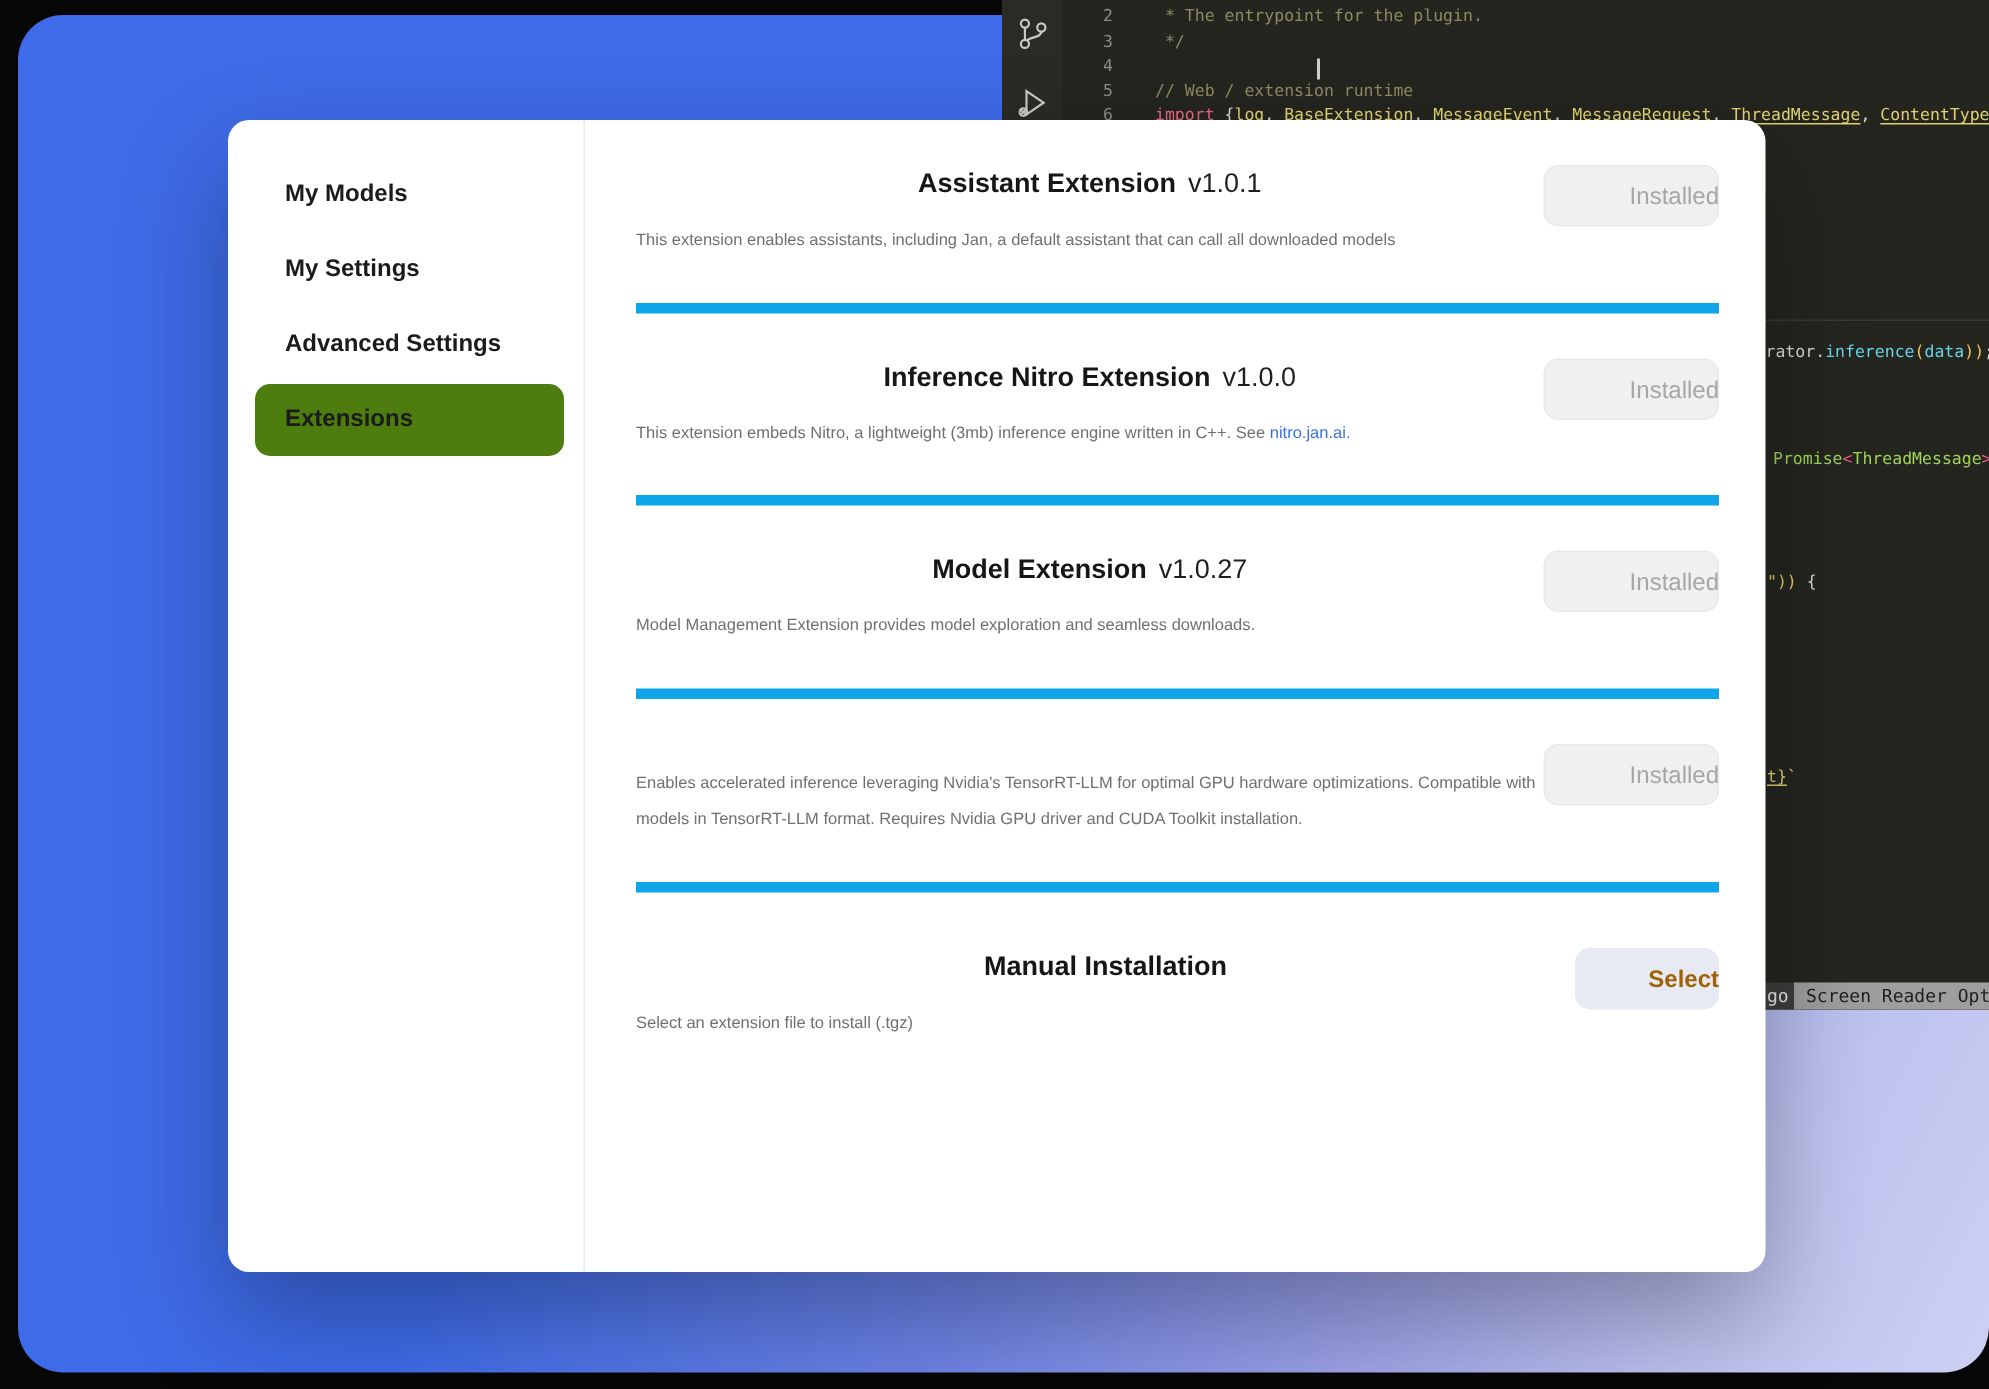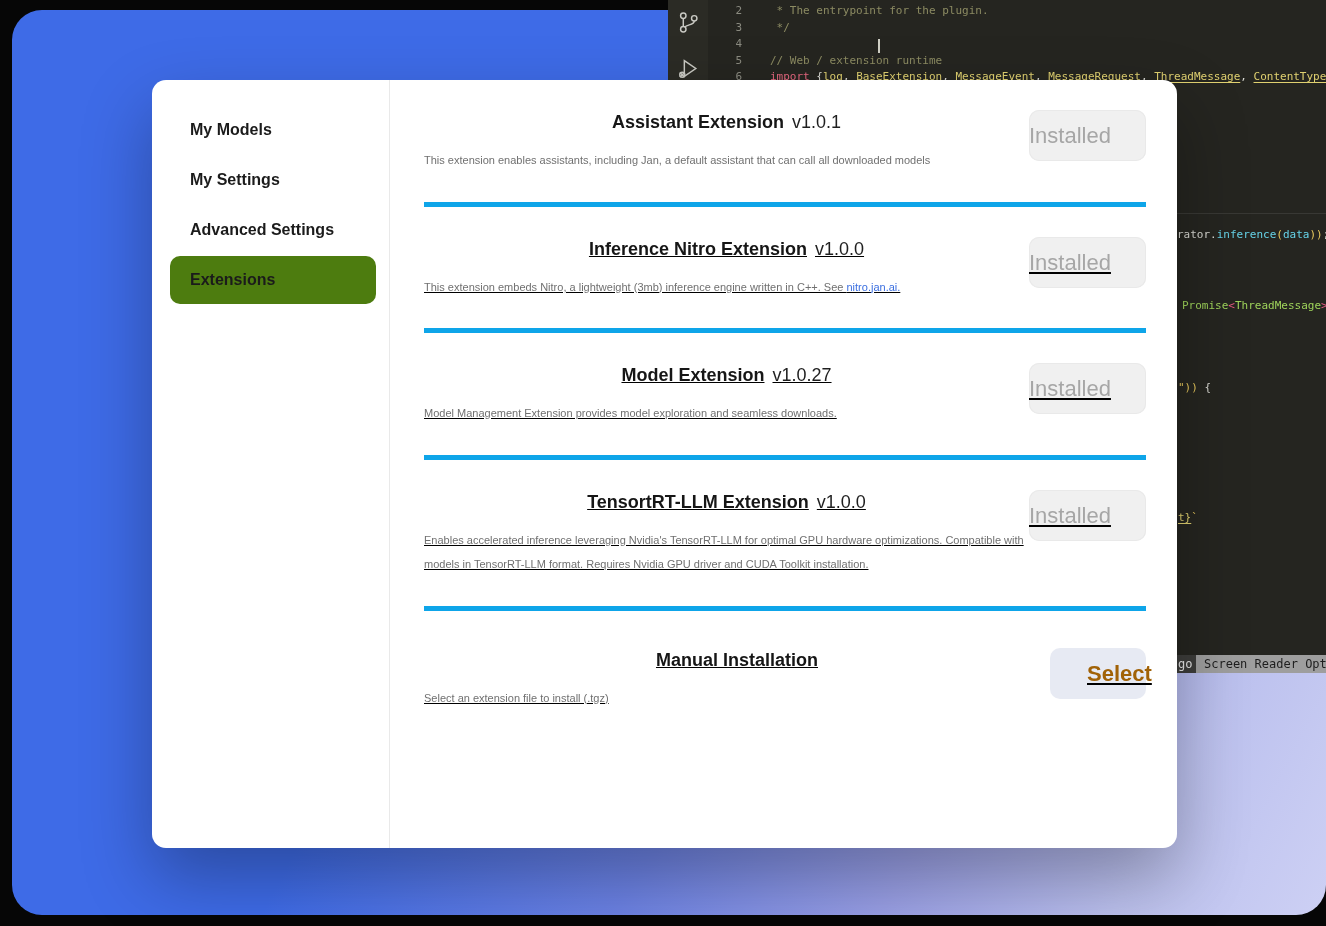--- a/index.html
+++ b/index.html
@@ -34,28 +34,28 @@
 
   
   .modal { position:absolute; left:152px; top:80px; width:1025px; height:768px; background:#fff;
     border-radius:14px; box-shadow:0 30px 70px rgba(0,0,0,.30); display:flex; overflow:hidden; }
   .sidebar { width:238px; border-right:1px solid #e9e9e9; padding:26px 13px 0 18px; flex:none; }
   .side-item { padding:12px 20px; margin-bottom:2px; border-radius:10px; font-size:16px; font-weight:700;
     color:#1b1b1b; cursor:default; line-height:24px; }
   .side-item.selected { background:#4d7c0f; }
   .content { flex:1; padding:0 31px 0 34px; }
   .row { display:flex; align-items:flex-start; padding:30px 0 29px; }
-  .row + .row { border-top:5px solid #0ea5e9;text-decoration:underline; }
+  .row + .row { border-top:7px solid #0ea5e9; }
   .row .info { flex:1; min-width:0; }
   .ext-title { font-size:18px; font-weight:700; color:#161616; line-height:24px;text-align:center; }
   .ext-version { font-weight:400; color:#1f1f1f; margin-left:8px; }
   .ext-desc { margin-top:14px; font-size:11px; line-height:24.5px; color:#707070; max-width:600px; }
   .ext-link { color:#3b6fe0; }
-  .btn { flex:none; height:51px; border:none; border-radius:10px; font-family:"Liberation Sans",sans-serif;
-    font-size:22px; line-height:43px; text-align:left; }
+  .btn { flex:none; height:41px; border:none; border-radius:10px; font-family:"Liberation Sans",sans-serif;
+    font-size:16px; line-height:43px; text-align:right; }
   .btn-installed { width:117px; background:#f0f0f0; color:#a6a6a6; box-shadow:inset 0 0 0 1px #e9e9e9; }
   .btn-select { width:96px; background:#e7eaf3; color:#a16207; font-weight:700;padding-left:37px; }
 </style>
 </head>
 <body>
 
 <div class="stage">
 
   <div class="wallpaper"></div>
 
@@ -137,23 +137,20 @@
           <div class="ext-title">
             <span>Model Extension</span><span class="ext-version">v1.0.27</span>
           </div>
           <div class="ext-desc">Model Management Extension provides model exploration and seamless downloads.</div>
         </div>
         <button class="btn btn-installed">Installed</button>
       </div>
 
       <div class="row">
         <div class="info">
-          <div class="ext-title">
-            <span>TensortRT-LLM Extension</span><span class="ext-version">v1.0.0</span>
-          </div>
           <div class="ext-desc">Enables accelerated inference leveraging Nvidia's TensorRT-LLM for optimal GPU hardware optimizations. Compatible with models in TensorRT-LLM format. Requires Nvidia GPU driver and CUDA Toolkit installation.</div>
         </div>
         <button class="btn btn-installed">Installed</button>
       </div>
 
       <div class="row" style="padding-top:37px">
         <div class="info">
           <div class="ext-title">Manual Installation</div>
           <div class="ext-desc">Select an extension file to install (.tgz)</div>
         </div>

